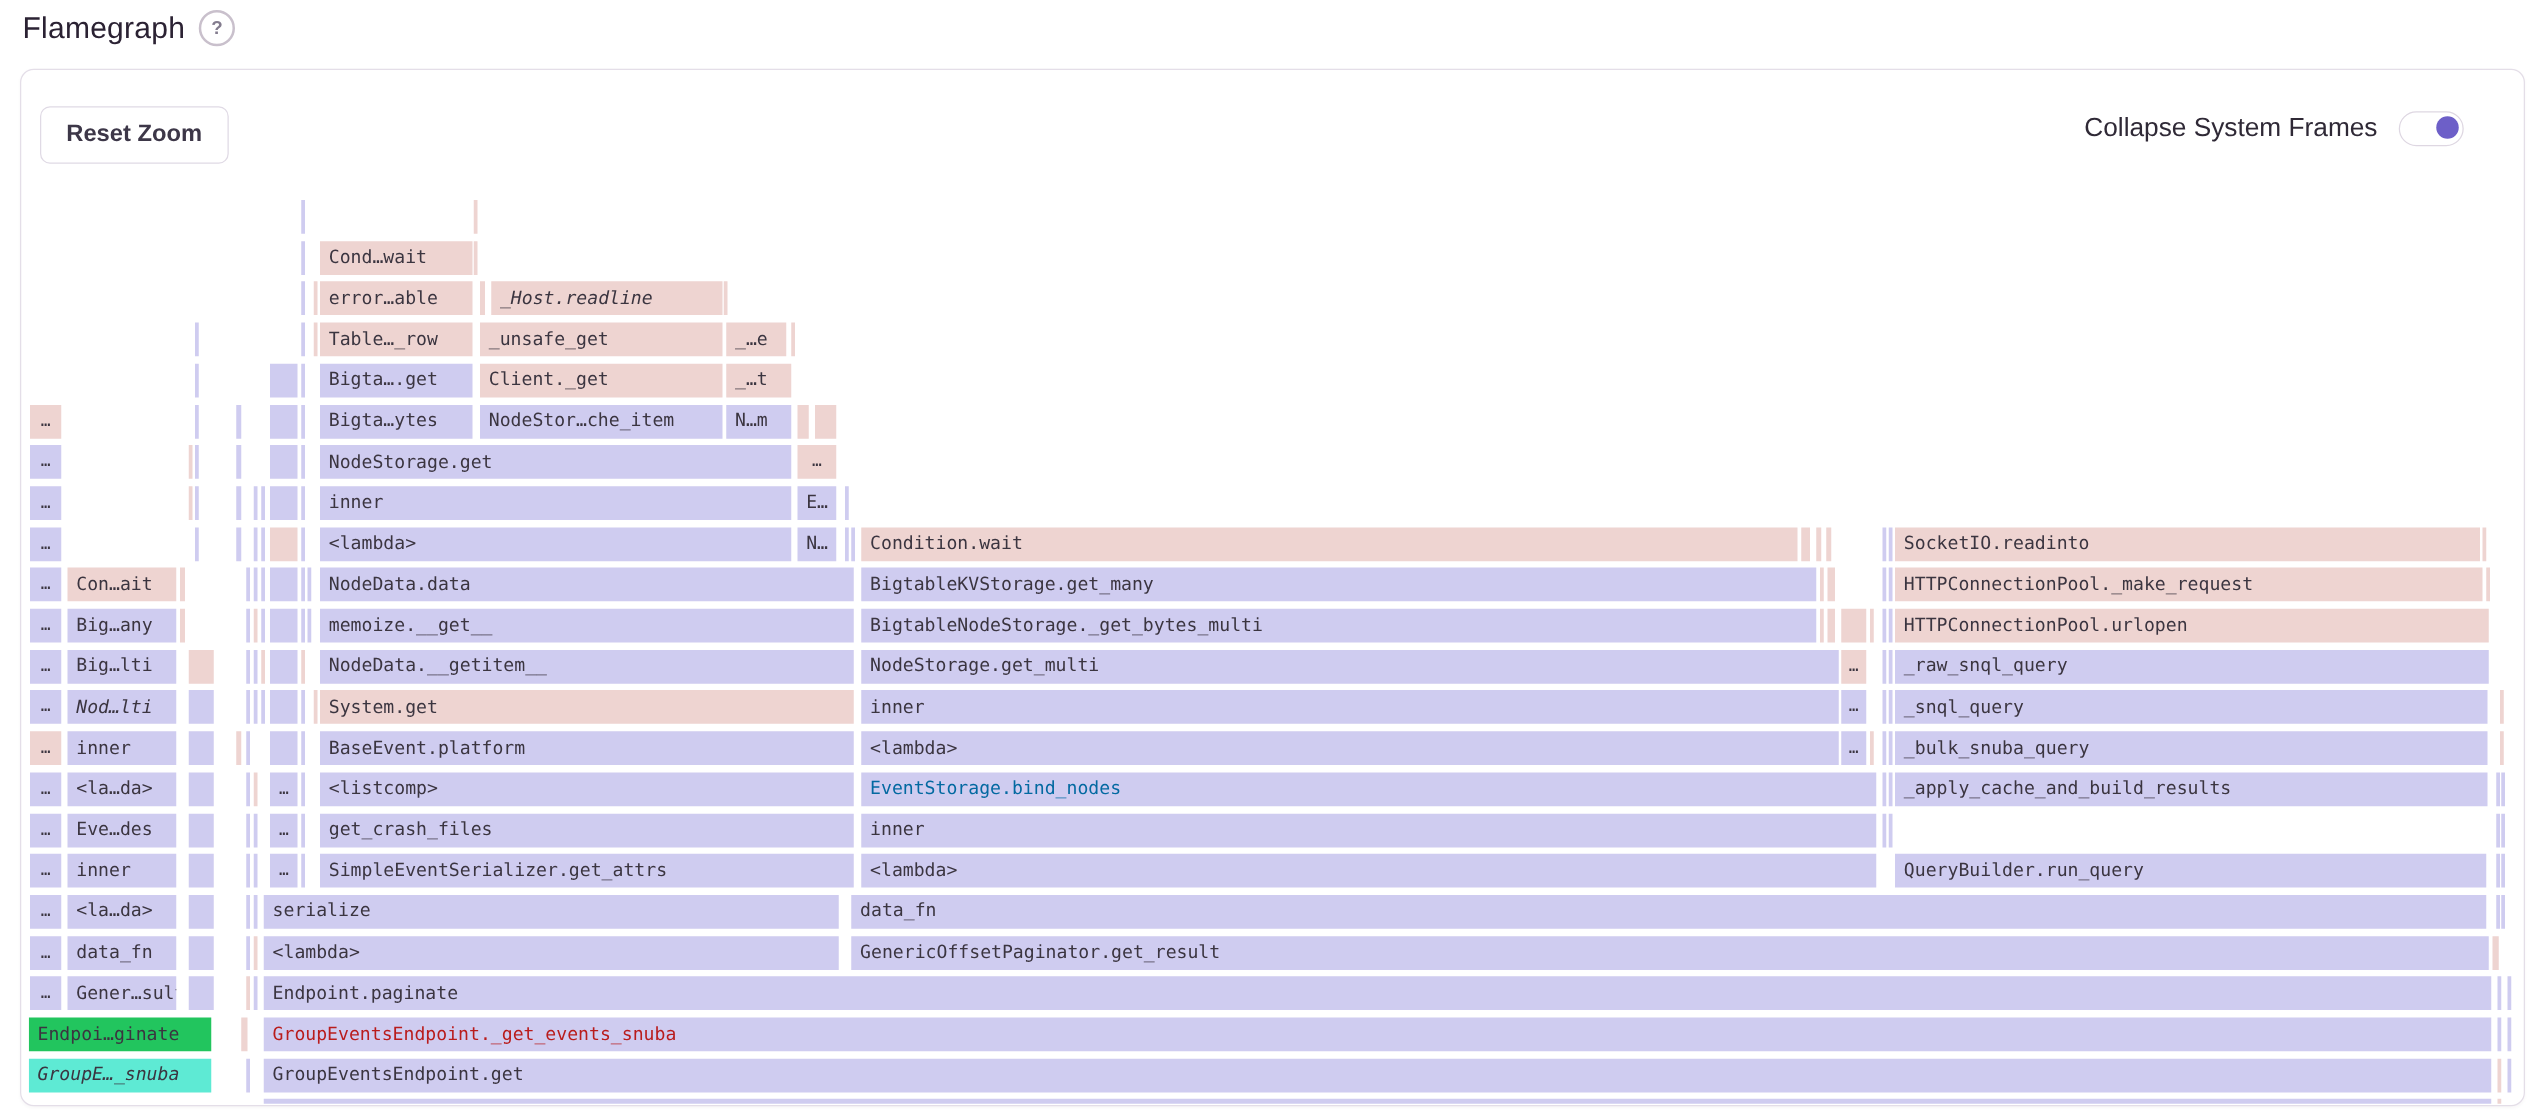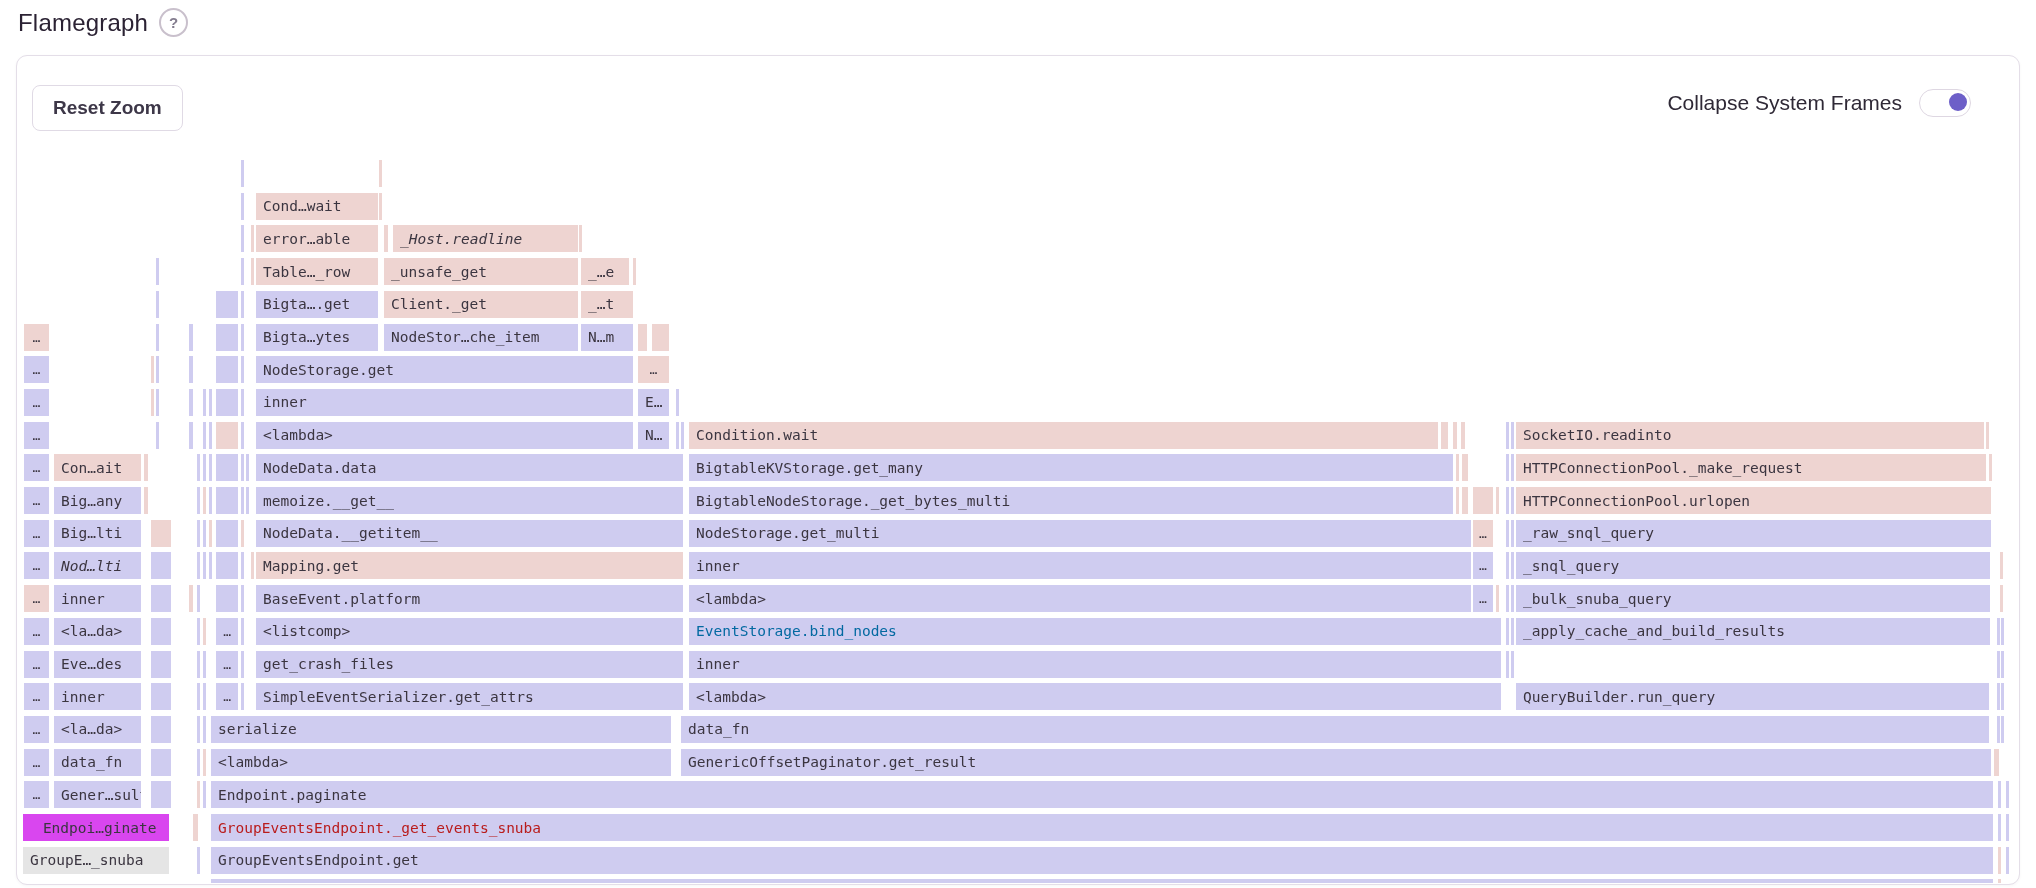--- a/index.html
+++ b/index.html
@@ -281,21 +281,21 @@
           <span style="color: rgb(59, 53, 64); font-style: italic;">Nod…lti</span>
         </div>
         <div class="fg-seg" style="left: 6.43%; width: 1.01%; background: rgb(207, 204, 240);"></div>
         <div class="fg-seg" style="left: 8.74%; width: 0.15%; background: rgb(207, 204, 240);"></div>
         <div class="fg-seg" style="left: 9.05%; width: 0.15%; background: rgb(207, 204, 240);"></div>
         <div class="fg-seg" style="left: 9.35%; width: 0.15%; background: rgb(207, 204, 240);"></div>
         <div class="fg-seg" style="left: 9.7%; width: 1.11%; background: rgb(207, 204, 240);"></div>
         <div class="fg-seg" style="left: 10.95%; width: 0.15%; background: rgb(207, 204, 240);"></div>
         <div class="fg-seg" style="left: 11.46%; width: 0.15%; background: rgb(238, 212, 209);"></div>
         <div class="fg-seg" style="left: 11.71%; width: 21.46%; background: rgb(238, 212, 209);">
-          <span style="color: rgb(59, 53, 64);">Mapping.get</span>
+          <span style="color: rgb(59, 53, 64);">System.get</span>
         </div>
         <div class="fg-seg" style="left: 33.47%; width: 39.3%; background: rgb(207, 204, 240);">
           <span style="color: rgb(59, 53, 64);">inner</span>
         </div>
         <div class="fg-seg center" style="left: 72.86%; width: 1.01%; background: rgb(207, 204, 240);">
           <span style="color: rgb(59, 53, 64);">…</span>
         </div>
         <div class="fg-seg" style="left: 74.52%; width: 0.15%; background: rgb(207, 204, 240);"></div>
         <div class="fg-seg" style="left: 74.77%; width: 0.15%; background: rgb(207, 204, 240);"></div>
         <div class="fg-seg" style="left: 75.03%; width: 23.82%; background: rgb(207, 204, 240);">
@@ -458,32 +458,32 @@
         <div class="fg-seg" style="left: 6.43%; width: 1.01%; background: rgb(207, 204, 240);"></div>
         <div class="fg-seg" style="left: 8.74%; width: 0.15%; background: rgb(238, 212, 209);"></div>
         <div class="fg-seg" style="left: 9.05%; width: 0.15%; background: rgb(207, 204, 240);"></div>
         <div class="fg-seg" style="left: 9.45%; width: 89.55%; background: rgb(207, 204, 240);">
           <span style="color: rgb(59, 53, 64);">Endpoint.paginate</span>
         </div>
         <div class="fg-seg" style="left: 99.25%; width: 0.15%; background: rgb(207, 204, 240);"></div>
         <div class="fg-seg" style="left: 99.65%; width: 0.15%; background: rgb(207, 204, 240);"></div>
       </div>
       <div class="fg-row" style="top: 654px; height: 27px;">
-        <div class="fg-seg" style="left: 0%; width: 7.35%; background: #d946ef; justify-content: center;">
+        <div class="fg-seg" style="left: 0%; width: 7.35%; background: #22c55e;">
           <span style="color: rgb(59, 53, 64);">Endpoi…ginate</span>
         </div>
         <div class="fg-seg" style="left: 8.54%; width: 0.25%; background: rgb(238, 212, 209);"></div>
         <div class="fg-seg" style="left: 9.45%; width: 89.55%; background: rgb(207, 204, 240);">
           <span style="color: #b91c1c;">GroupEventsEndpoint._get_events_snuba</span>
         </div>
         <div class="fg-seg" style="left: 99.25%; width: 0.15%; background: rgb(207, 204, 240);"></div>
         <div class="fg-seg" style="left: 99.65%; width: 0.15%; background: rgb(207, 204, 240);"></div>
       </div>
       <div class="fg-row" style="top: 686.7px; height: 27px;">
-        <div class="fg-seg" style="left: 0%; width: 7.35%; background: #e5e5e5;">
+        <div class="fg-seg" style="left: 0%; width: 7.35%; background: #5eead4; font-style: italic;">
           <span style="color: rgb(59, 53, 64);">GroupE…_snuba</span>
         </div>
         <div class="fg-seg" style="left: 8.74%; width: 0.15%; background: rgb(207, 204, 240);"></div>
         <div class="fg-seg" style="left: 9.45%; width: 89.55%; background: rgb(207, 204, 240);">
           <span style="color: rgb(59, 53, 64);">GroupEventsEndpoint.get</span>
         </div>
         <div class="fg-seg" style="left: 99.25%; width: 0.15%; background: rgb(238, 212, 209);"></div>
         <div class="fg-seg" style="left: 99.65%; width: 0.15%; background: rgb(207, 204, 240);"></div>
       </div>
       <div class="fg-row" style="top: 719.4px; height: 27px;">

